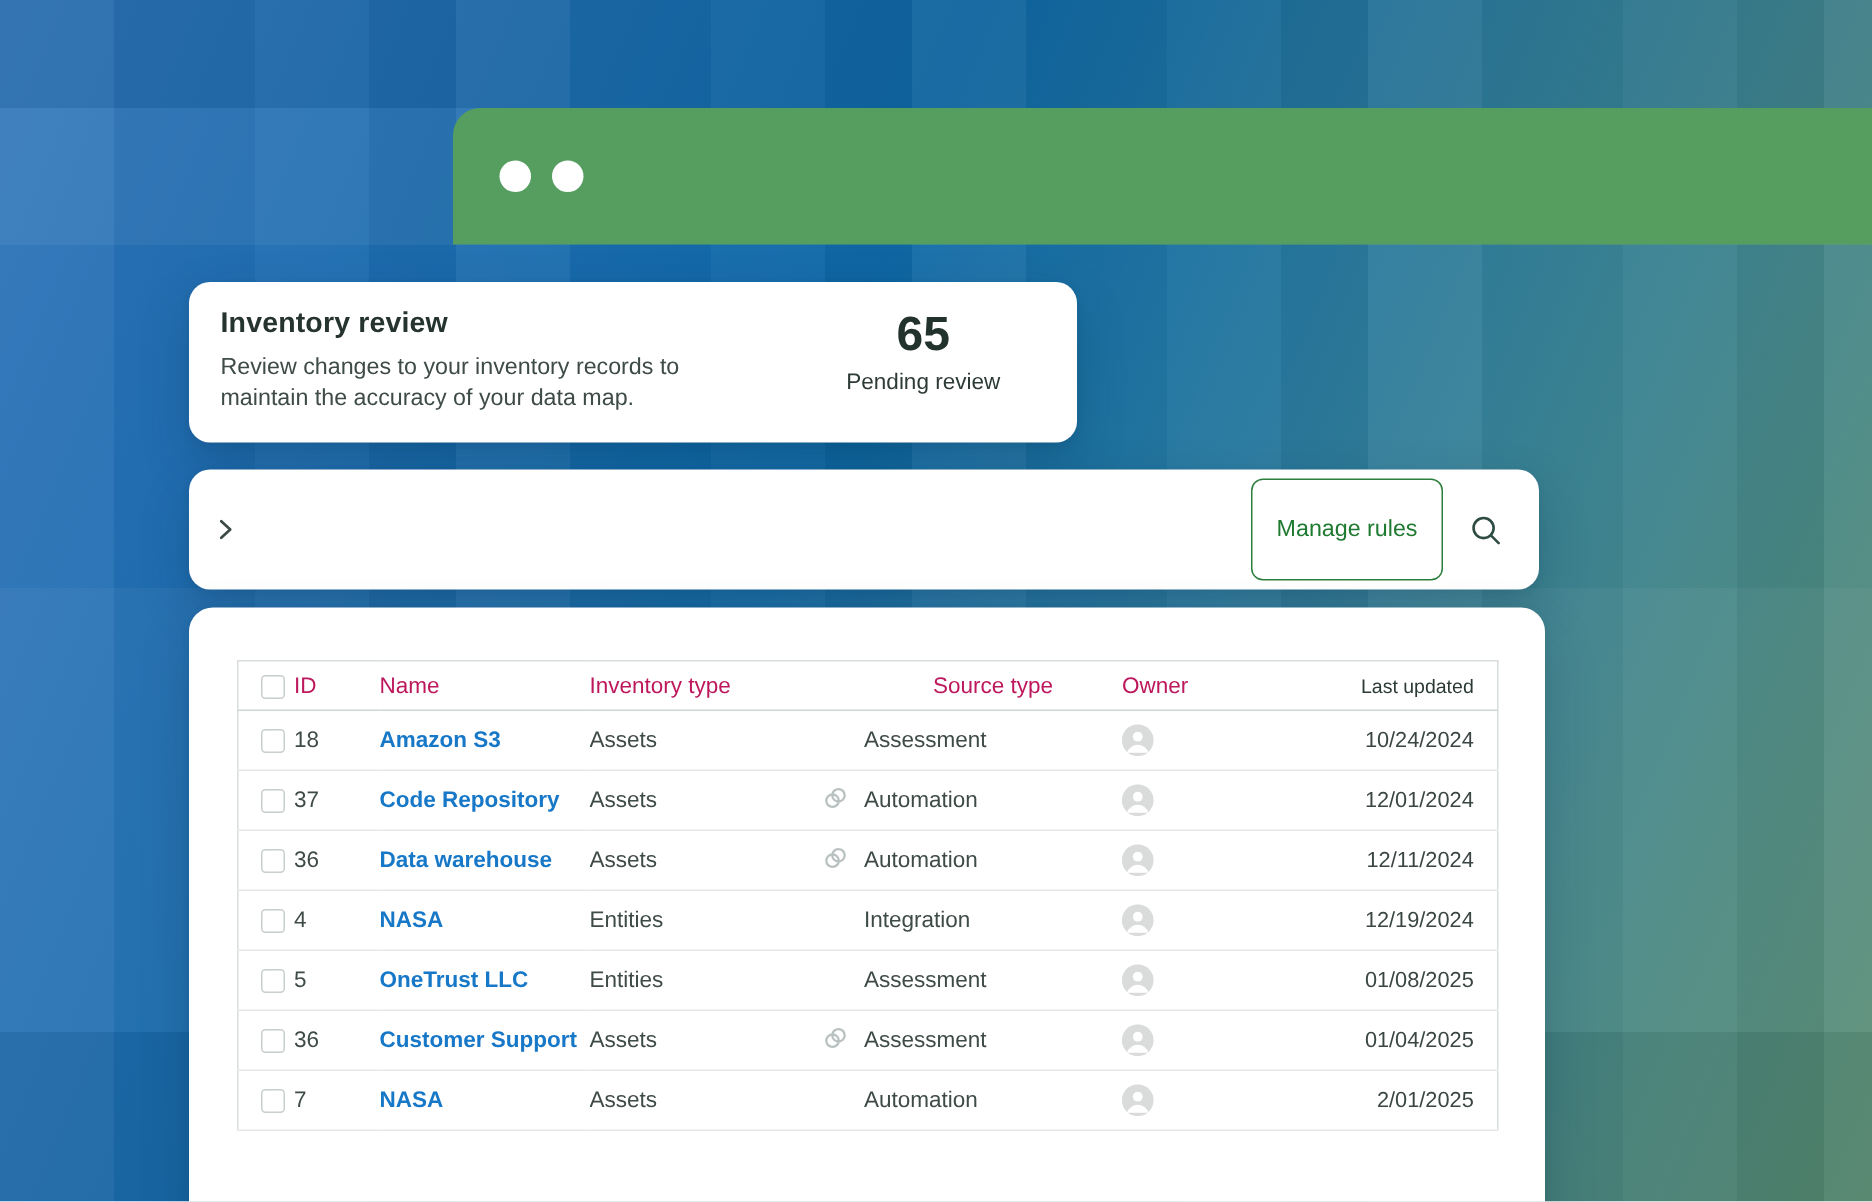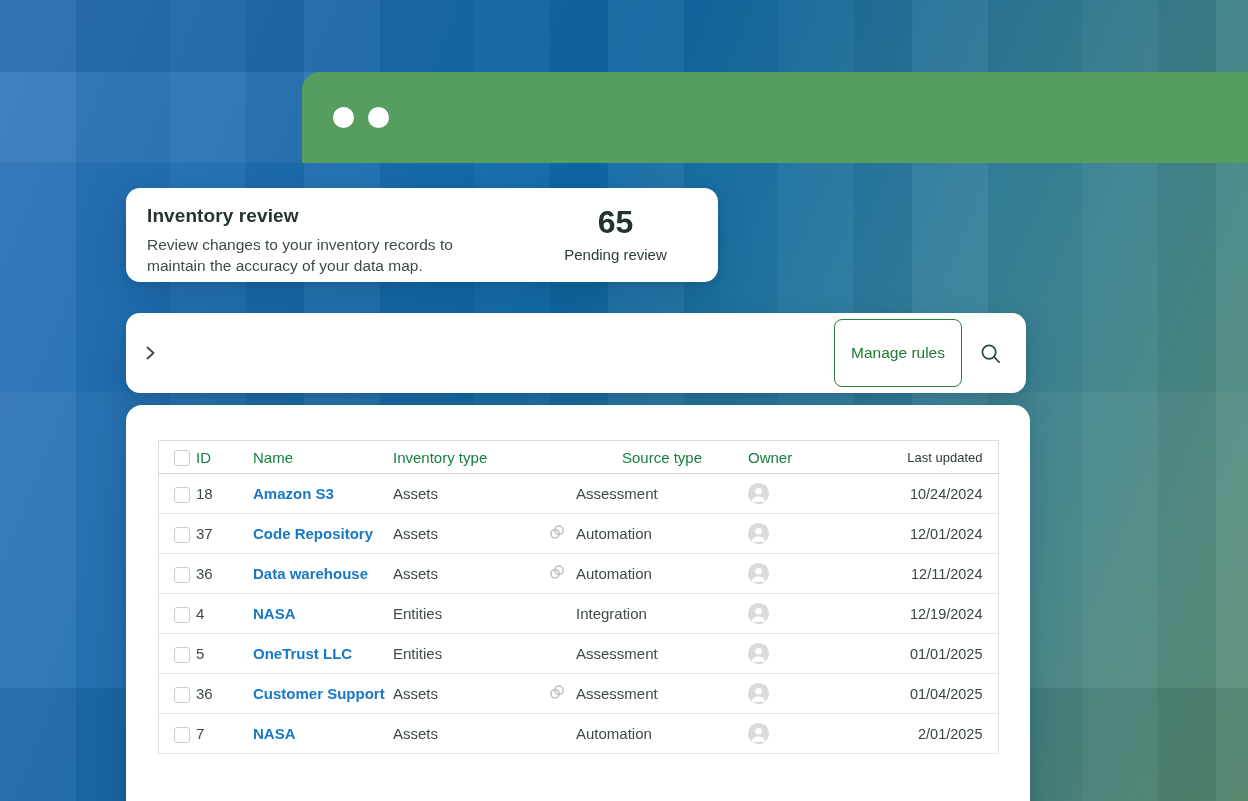--- a/index.html
+++ b/index.html
@@ -25,21 +25,21 @@
     position:absolute;left:302px;top:72px;right:0;height:91px;
     background:#569e60;border-radius:18px 0 0 0;
     display:flex;align-items:center;padding-left:31px;gap:14px;
   }
   .window-bar .dot{width:21px;height:21px;border-radius:50%;background:#ffffff;}
   
   .card{
     position:absolute;background:#fff;border-radius:14px;
     box-shadow:0 14px 34px rgba(6,40,66,.20), 0 2px 6px rgba(6,40,66,.08);
   }
-  .summary-card{left:126px;top:188px;width:592px;height:94px;display:flex;align-items:flex-start;}
+  .summary-card{left:126px;top:188px;width:592px;height:107px;display:flex;align-items:flex-start;}
   .summary-text{flex:1;padding:17px 0 0 21px;}
   .summary-text h2{margin:0 0 7px 0;font-size:19px;font-weight:700;color:#263430;letter-spacing:.1px;}
   .summary-text p{margin:0;font-size:15.5px;line-height:21px;color:#3e4b47;max-width:360px;}
   .summary-count{width:205px;text-align:center;padding-top:16px;}
   .summary-count .count{font-size:32px;font-weight:700;color:#22322d;line-height:36px;}
   .summary-count .count-label{font-size:15px;color:#2d3b37;margin-top:6px;}
 
   .view-bar{left:126px;top:313px;width:900px;height:80px;border-radius:14px;
     display:flex;align-items:center;padding:0;}
   .view-title{margin:0 0 0 21px;font-size:19px;font-weight:700;color:#263430;letter-spacing:.1px;}
@@ -50,21 +50,21 @@
     background:#fff;border:1.5px solid #2b7e3b;color:#1f7a31;
     font-size:15.5px;padding:24px 16px;border-radius:8px;cursor:pointer;
   }
   .search-btn{margin:0 24px 0 17px;display:flex;align-items:center;cursor:pointer;background:none;border:none;padding:0;}
 
   .table-card{left:126px;top:405px;width:904px;height:430px;border-radius:16px 16px 0 0;padding-top:35px;}
   table{border-collapse:collapse;margin:0 auto;width:840px;table-layout:fixed;
     font-size:15px;color:#3e4b47;}
   table, .inv-table{border:1px solid #d8dedc;}
   th,td{padding:0;font-weight:400;text-align:left;white-space:nowrap;overflow:hidden;}
-  thead th{height:32px;color:#15803d;font-size:15px;border-bottom:1px solid #cfd6d4;}
+  thead th{height:32px;color:#be185d;font-size:15px;border-bottom:1px solid #cfd6d4;}
   tbody td{height:39px;border-bottom:1px solid #e5e8e7;}
   col.c-check{width:38px;} col.c-id{width:57px;} col.c-name{width:140px;}
   col.c-inv{width:155px;} col.c-src{width:200px;} col.c-own{width:110px;} col.c-upd{width:140px;}
   .cell-check{padding-left:15px;}
   .checkbox{display:inline-block;width:16px;height:16px;border:1.5px solid #c8cecd;border-radius:3px;background:#fff;vertical-align:middle;box-sizing:border-box;}
   .name-link{color:#1878c8;font-weight:700;text-decoration:none;font-size:15px;}
   .src-cell{display:flex;align-items:center;height:39px;}
   .src-icon-slot{width:28px;display:flex;align-items:center;}
   .avatar{width:21px;height:21px;border-radius:50%;background:#d9dcdb;overflow:hidden;display:inline-block;vertical-align:middle;}
   td.cell-upd, th.cell-upd{text-align:right;padding-right:15px;font-size:14.5px;color:#3a4643;}
@@ -226,21 +226,21 @@
             <span class="src-cell">
               <span class="src-icon-slot"></span>
               <span>Assessment</span>
             </span>
           </td>
           <td><span class="avatar"><svg width="21" height="21" viewBox="0 0 24 24">
                 <circle cx="12" cy="12" r="12" fill="#d9dcdb"></circle>
                 <circle cx="12" cy="9.3" r="3.7" fill="#ffffff"></circle>
                 <path d="M3.8 21.5 a8.6 8.6 0 0 1 16.4 0 z" fill="#ffffff"></path>
               </svg></span></td>
-          <td class="cell-upd">01/01/2025</td>
+          <td class="cell-upd">01/08/2025</td>
         </tr>
         <tr>
           <td class="cell-check"><span class="checkbox"></span></td>
           <td>36</td>
           <td><a href="#" class="name-link">Customer Support</a></td>
           <td>Assets</td>
           <td>
             <span class="src-cell">
               <span class="src-icon-slot">
                 <span><svg width="18" height="18" viewBox="0 0 20 20">

